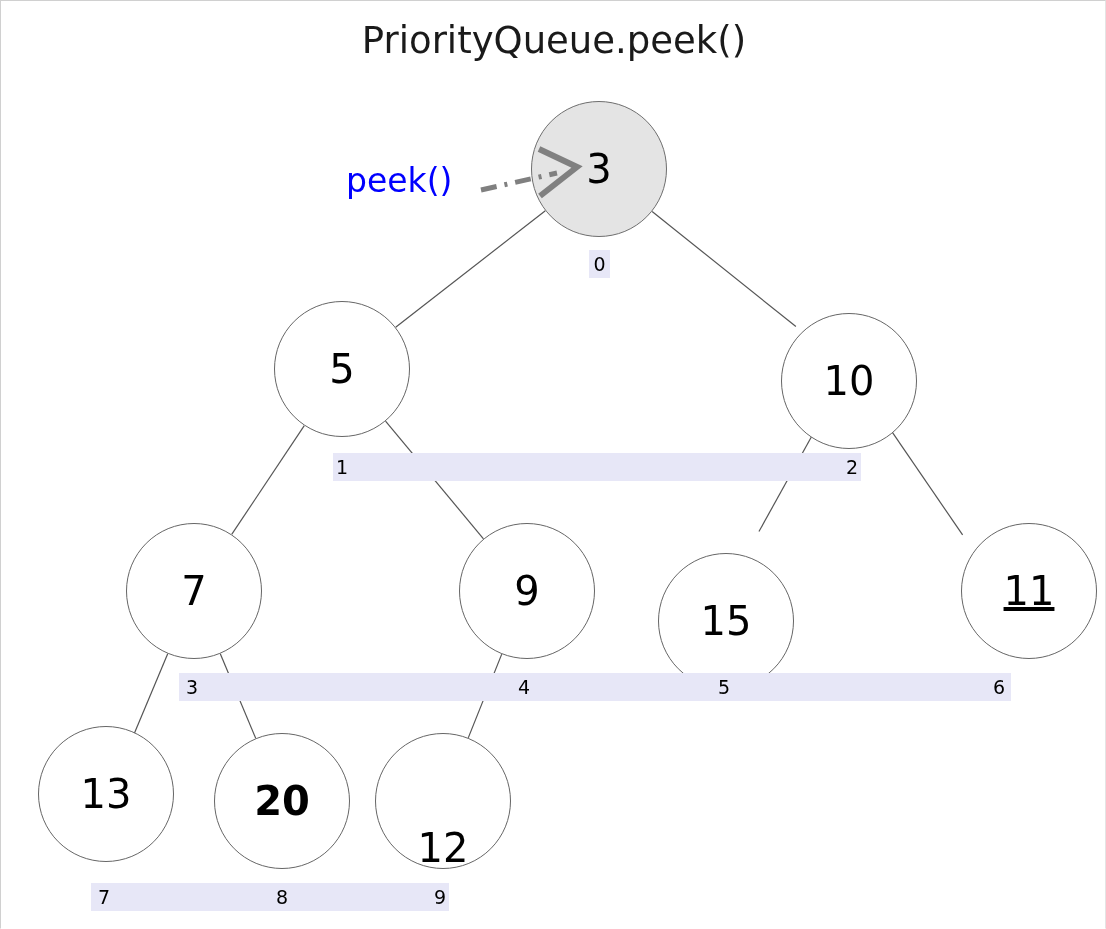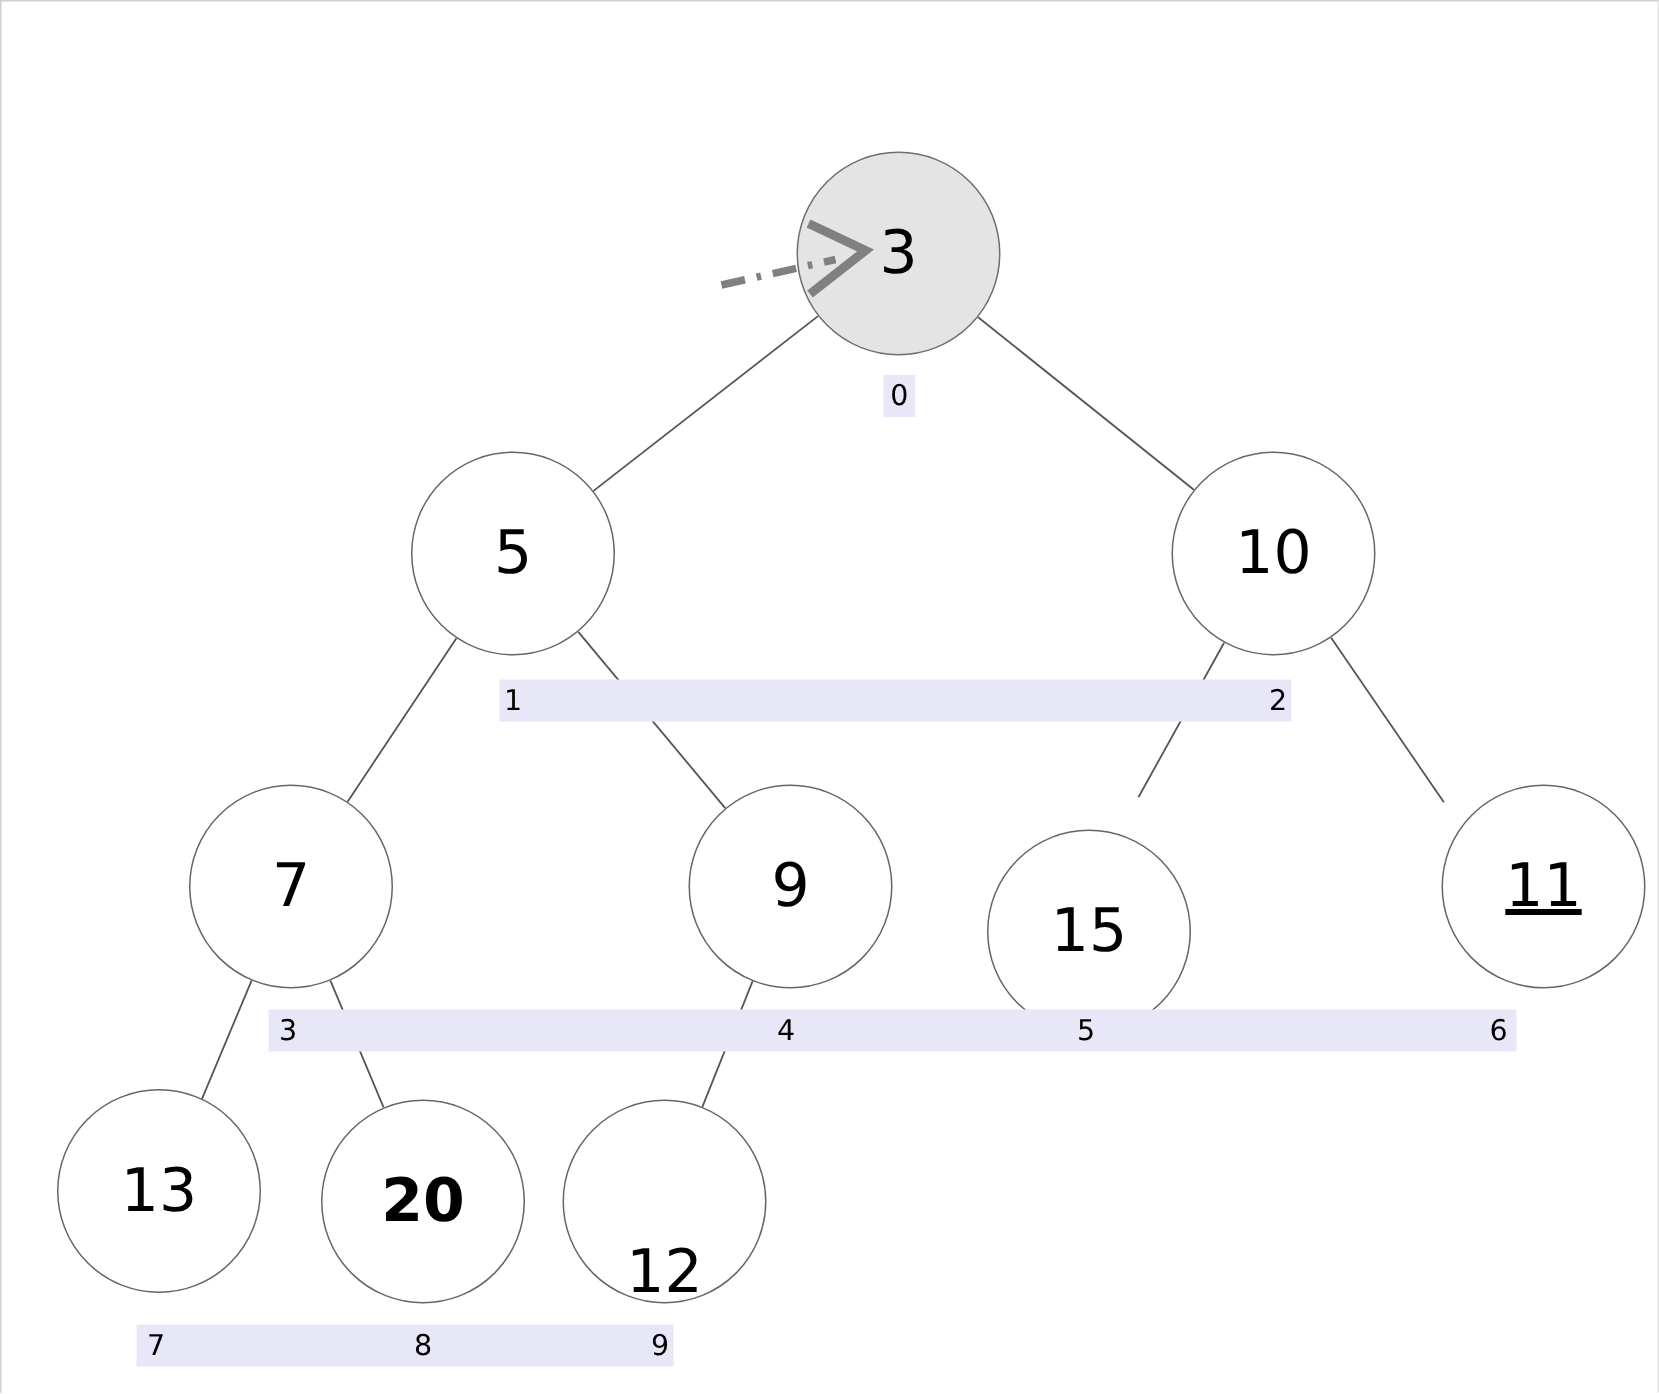--- a/index.html
+++ b/index.html
@@ -101,41 +101,42 @@
     fill: none;
     stroke-linecap: butt;
     stroke-linejoin: miter;
   }
 </style>
 </head>
 <body>
 
 <div id="canvas">
 
+  <div id="diagram-title">PriorityQueue.peek()</div>
 
   <svg class="layer" id="edge-layer" viewBox="0 0 1106 929">
       <line class="edge" x1="544.3352948926128" y1="209.76241642598234" x2="394.6647051073873" y2="326.23758357401766"></line>
       <line class="edge" x1="651.099079042126" y1="210.47926323370086" x2="794.900920957874" y2="325.52073676629914"></line>
       <line class="edge" x1="303.2803866566844" y1="424.5794200149734" x2="230.7196133433156" y2="533.4205799850266"></line>
       <line class="edge" x1="384.5325391771846" y1="420.23904701262154" x2="482.4674608228154" y2="537.7609529873785"></line>
       <line class="edge" x1="815.044548892183" y1="427.4805702921575" x2="757.955451107817" y2="530.5194297078425"></line>
       <line class="edge" x1="886.4166253082157" y1="424.10849222647283" x2="961.5833746917843" y2="533.8915077735271"></line>
       <line class="edge" x1="166.7189729111123" y1="652.7160873712093" x2="131.2810270888877" y2="737.2839126287907"></line>
       <line class="edge" x1="219.2810270888877" y1="652.7160873712093" x2="254.7189729111123" y2="737.2839126287907"></line>
       <line class="edge" x1="500.74543400792095" y1="653.1364149801976" x2="467.25456599207905" y2="736.8635850198024"></line>
     </svg>
 
   <div id="node-layer">
       <div class="node highlight" style="left: 530px; top: 100px; width: 136px; height: 136px;">
         <span>3</span>
       </div>
       <div class="node" style="left: 273px; top: 300px; width: 136px; height: 136px;">
         <span>5</span>
       </div>
-      <div class="node" style="left: 780px; top: 300px; width: 136px; height: 136px;">
+      <div class="node" style="left: 780px; top: 312px; width: 136px; height: 136px;">
         <span>10</span>
       </div>
       <div class="node" style="left: 125px; top: 522px; width: 136px; height: 136px;">
         <span>7</span>
       </div>
       <div class="node" style="left: 458px; top: 522px; width: 136px; height: 136px;">
         <span>9</span>
       </div>
       <div class="node" style="left: 657px; top: 552px; width: 136px; height: 136px;">
         <span>15</span>
@@ -164,19 +165,20 @@
       <div class="index-label" style="left: 182px; top: 672px; width: 18px;">3</div>
       <div class="index-label" style="left: 514px; top: 672px; width: 18px;">4</div>
       <div class="index-label" style="left: 714px; top: 672px; width: 18px;">5</div>
       <div class="index-label" style="left: 989px; top: 672px; width: 18px;">6</div>
       <div class="index-band" style="left: 90px; top: 882px; width: 358px;"></div>
       <div class="index-label" style="left: 94px; top: 882px; width: 18px;">7</div>
       <div class="index-label" style="left: 272px; top: 882px; width: 18px;">8</div>
       <div class="index-label" style="left: 430px; top: 882px; width: 18px;">9</div>
     </div>
 
+  <div id="peek-label">peek()</div>
 
   <svg class="layer" id="callout-layer" viewBox="0 0 1106 929">
     <path class="callout-line" d="M 480 189 L 556 172"></path>
     <path class="callout-head" d="M 538 148 L 576 166 L 539 195"></path>
   </svg>
 
 </div>
 
 </body></html>

